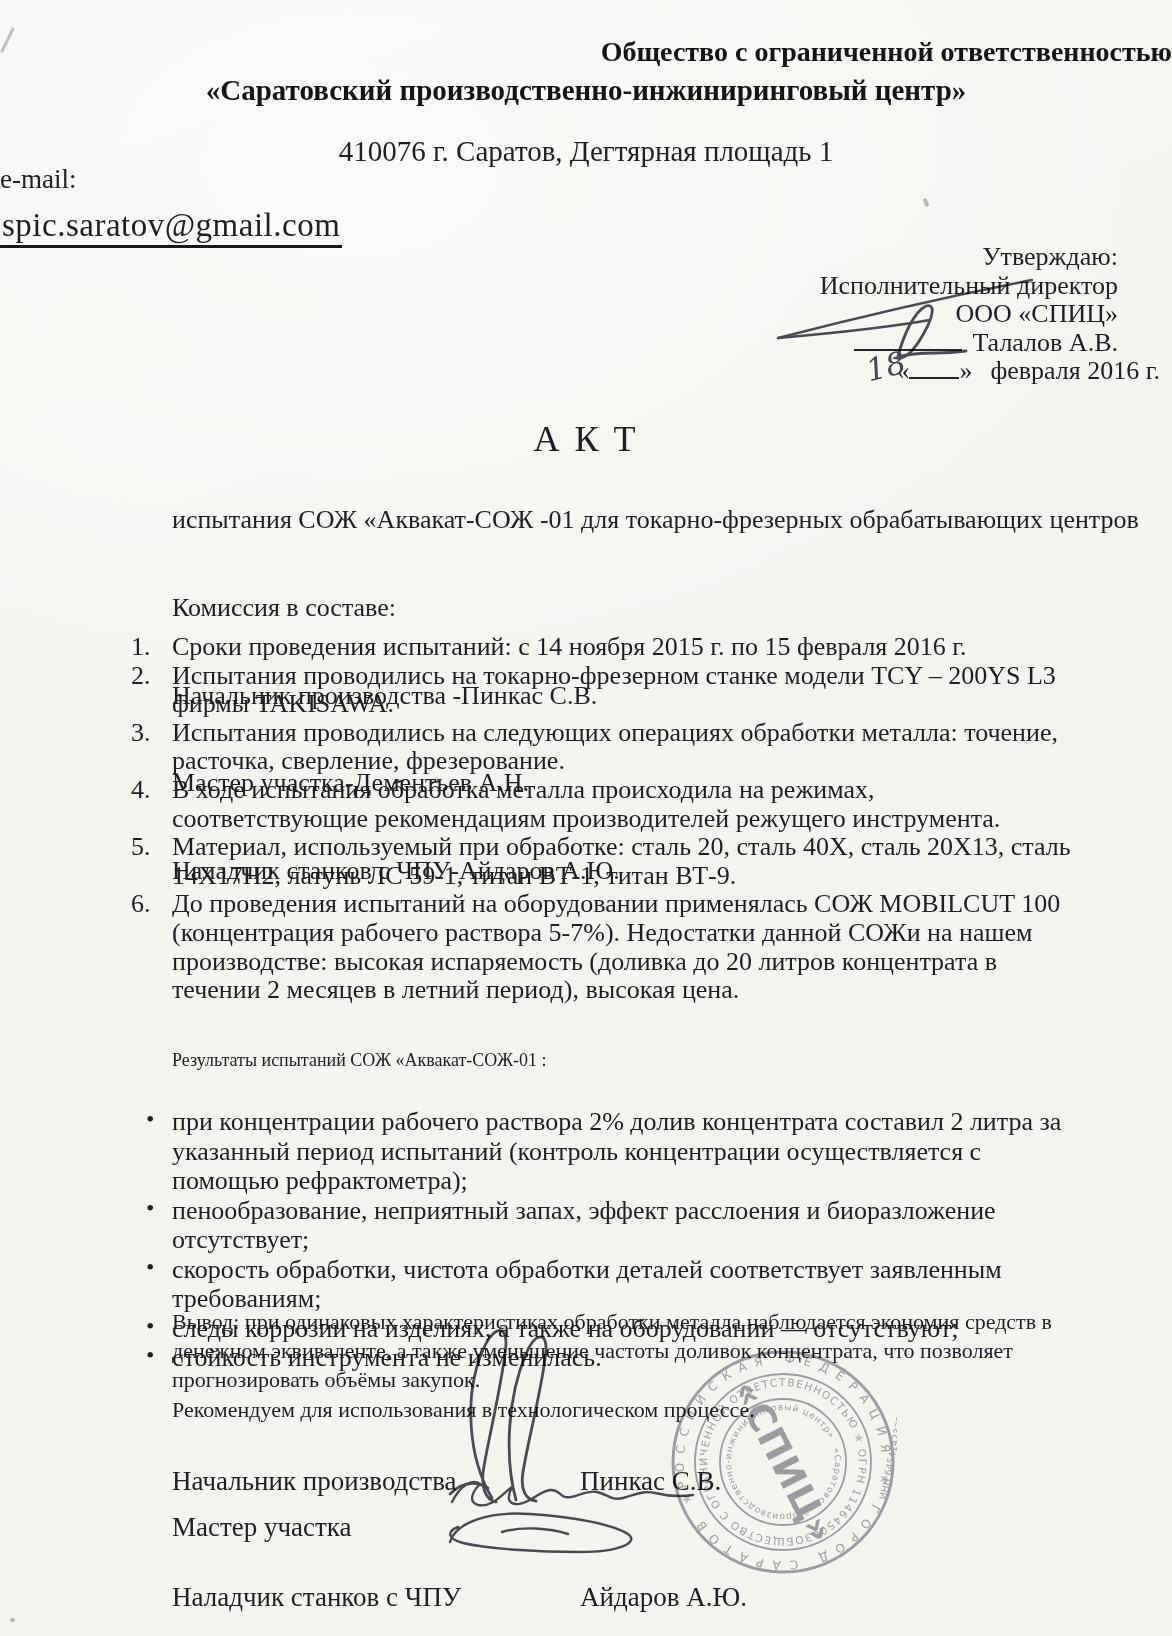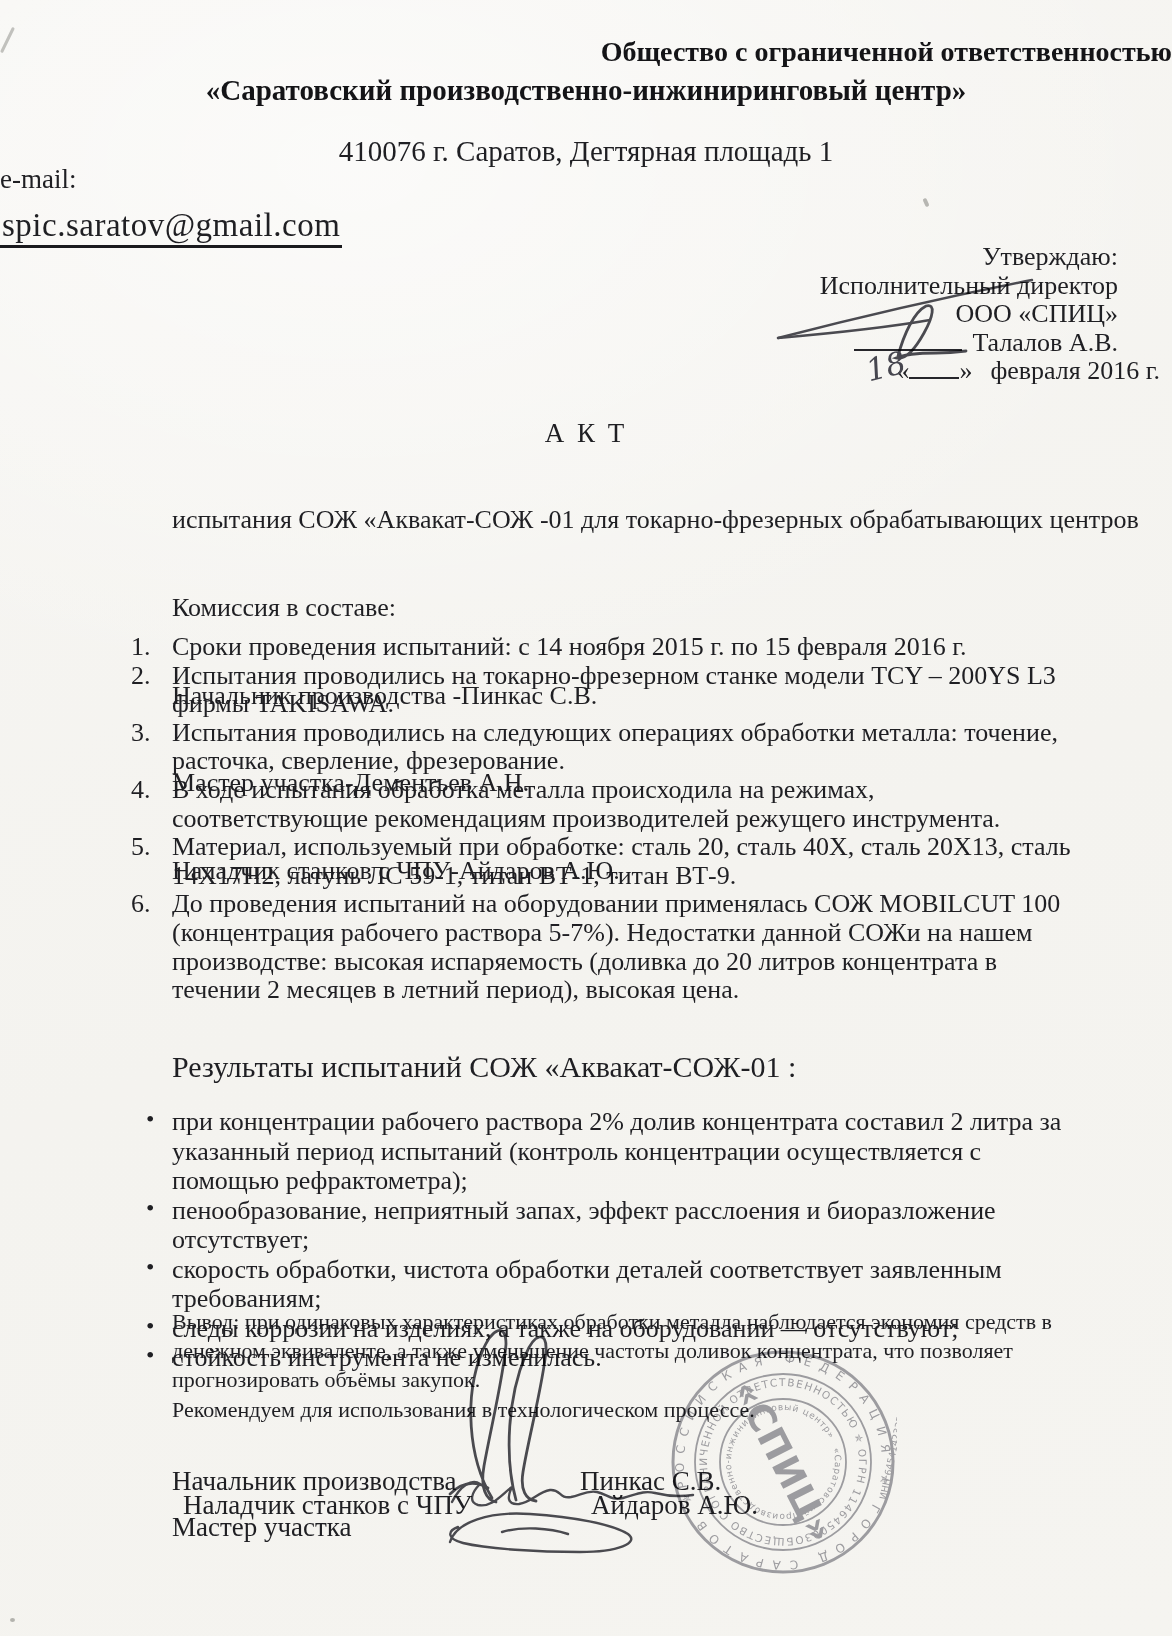--- a/index.html
+++ b/index.html
@@ -21,34 +21,34 @@
   .email-addr{font-size:33px; border-bottom:3px solid #1a1a1e; padding:0 2px 1px 2px; letter-spacing:.5px;}
   .approval{top:243px; right:54px; position:absolute; text-align:right; font-size:26px; line-height:28.5px; width:460px;}
   .approval .overflow-right{margin-right:-42px;}
   .sig-underline{display:inline-block; width:108px; border-bottom:2px solid #26262b; height:20px; margin-right:10px;}
   .date-gap{display:inline-block; width:50px; border-bottom:2px solid #26262b; height:20px;}
   .date-spacer{display:inline-block; width:18px;}
   .handwritten-day{
     position:absolute; left:866px; top:348px; font-size:31px; font-style:italic;
     font-family:"DejaVu Serif", serif; color:#46464f; transform:rotate(-14deg); z-index:6;
   }
-  .doc-title{top:418px; font-size:27px; letter-spacing:3px;}
+  .doc-title{top:418px; font-size:36px; letter-spacing:3px;}
   .intro{left:172px; top:447px; font-size:26px; line-height:29.2px;}
   .num-list{left:172px; top:633px; width:905px; position:absolute; font-size:26px; line-height:28.6px;}
   .num-item{position:relative; margin:0;}
   .num-marker{position:absolute; left:-41px; top:0;}
-  .results-heading{left:172px; top:1050px; font-size:30px;}
+  .results-heading{left:172px; top:1050px; font-size:18px;}
   .bullets{left:172px; top:1107px; width:908px; position:absolute; font-size:26px; line-height:29.5px;}
   .bullet-item{position:relative;}
   .bullet-marker{position:absolute; left:-26px; top:-2px; font-size:24px;}
   .conclusion{left:172px; top:1307px; width:908px; position:absolute; font-size:22px; line-height:29.2px;}
   .sig-row{position:absolute; left:172px; width:930px; font-size:27px;}
   .sig-row .role{display:inline-block;}
   .sig-row .name{position:absolute; left:408px;}
-  .row1{top:1466px;} .row2{top:1512px;} .row3{top:1490px;margin-left:11px;}
+  .row1{top:1466px;} .row2{top:1512px;} .row3{top:1582px;}
   .stamp{position:absolute; left:669px; top:1348px; width:228px; height:228px; z-index:4;
          mix-blend-mode:multiply; opacity:.82;}
   .ink{position:absolute; left:0; top:0; z-index:5; pointer-events:none; mix-blend-mode:multiply;}
   .artifact-pencil{position:absolute; left:6px; top:26px; width:3px; height:28px;
     background:#94948e; transform:rotate(26deg); opacity:.55; border-radius:2px;}
   .artifact-speck{position:absolute; left:924px; top:198px; width:4px; height:9px;
     background:#9b9b95; border-radius:3px; transform:rotate(-24deg); opacity:.7;}
   .artifact-dot{position:absolute; left:10px; top:1618px; width:5px; height:4px;
     background:#a3a39d; border-radius:50%; opacity:.8;}
 </style>

